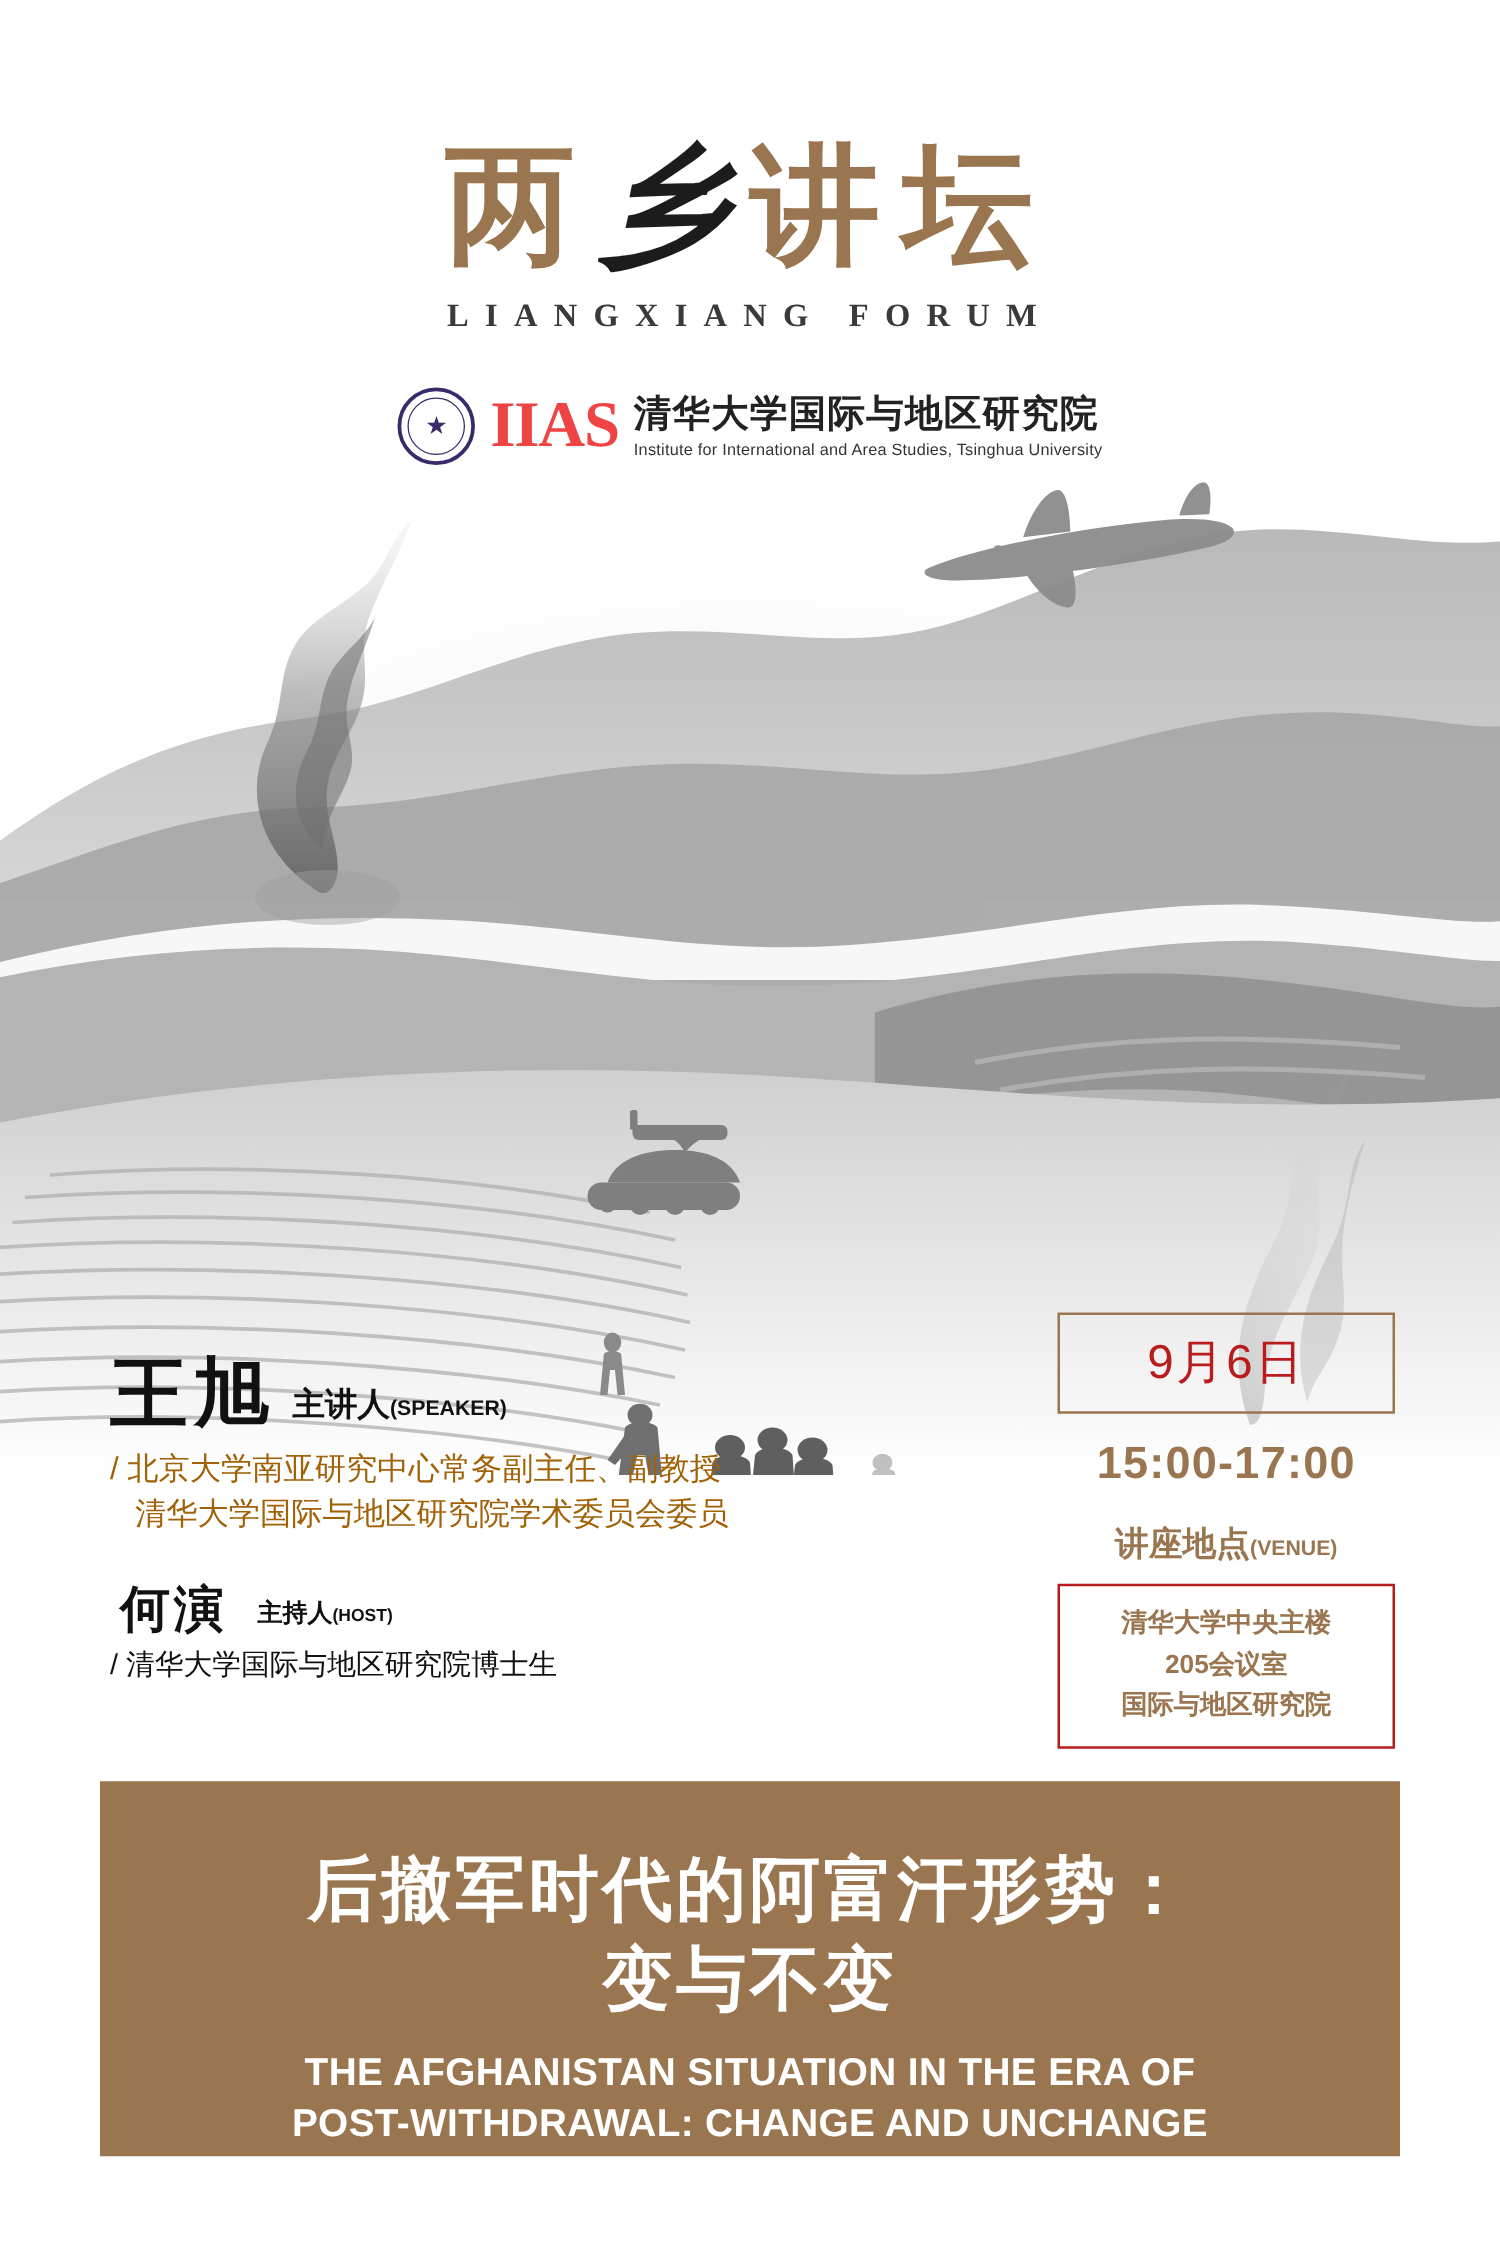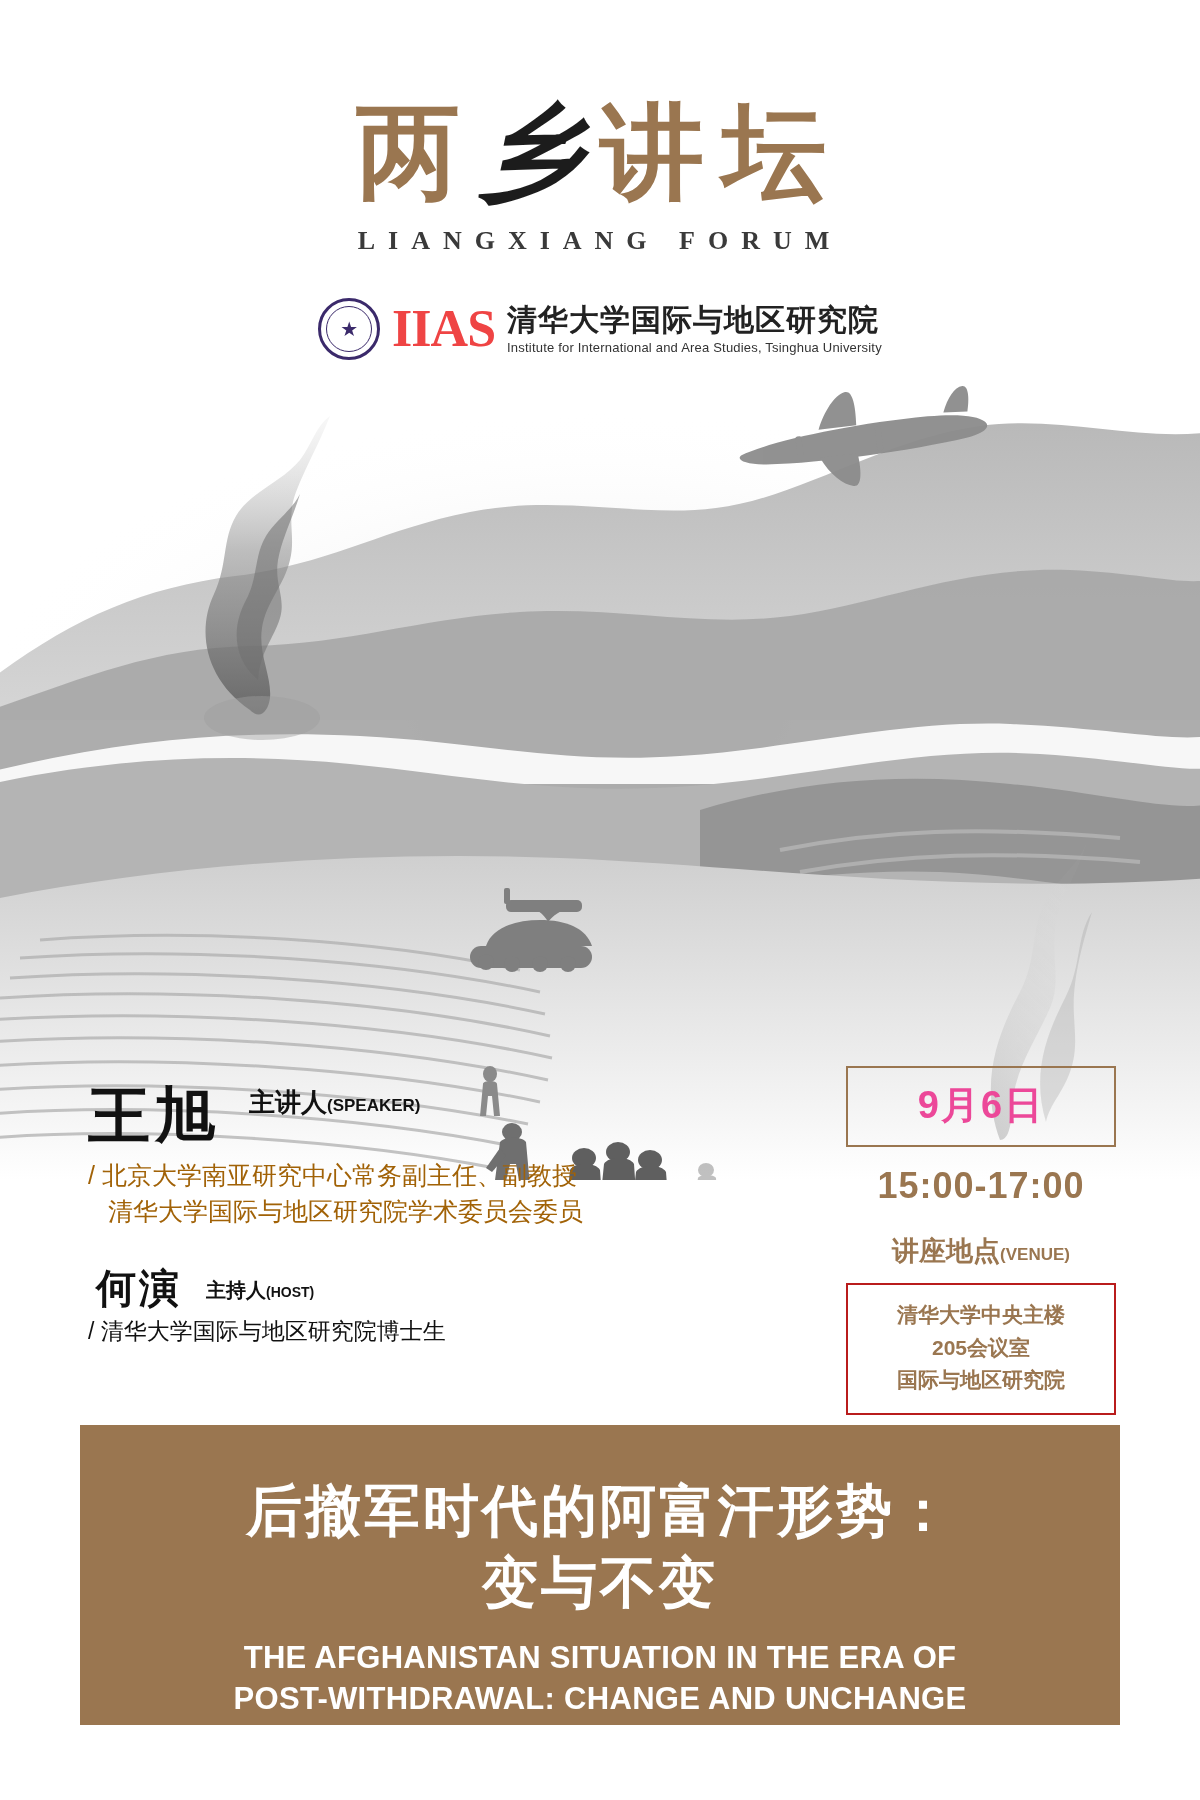--- a/index.html
+++ b/index.html
@@ -17,21 +17,21 @@
     position: relative;
     width: 1200px;
     height: 1800px;
     background: #ffffff;
     overflow: hidden;
   }
 
   
   .header {
     position: absolute;
-    top: 0; left: 0; right: 0;
+    top: 12px; left: 0; right: 0;
     height: 420px;
     z-index: 5;
     text-align: center;
   }
   .brand-title {
     margin-top: 100px;
     font-family: "DejaVu Serif", serif;
     font-size: 104px;
     font-weight: 700;
     letter-spacing: 18px;
@@ -120,22 +120,22 @@
   
   .speaker-block {
     position: absolute;
     left: 88px;
     top: 1085px;
     z-index: 6;
     color: #111;
   }
   .spk-line1 {
     display: flex;
-    align-items: flex-start;
-    gap: 29px;
+    align-items: flex-end;
+    gap: 14px;
   }
   .spk-name {
     font-size: 62px;
     font-weight: 700;
     line-height: 1;
     letter-spacing: 4px;
     color: #111;
   }
   .spk-role {
     font-size: 26px;
@@ -187,25 +187,24 @@
     position: absolute;
     right: 84px;
     top: 1050px;
     width: 270px;
     z-index: 6;
     text-align: center;
   }
   .date-box {
     border: 2px solid #9a7650;
     padding: 12px 0 14px;
-    color: #ec4899;
+    color: #b91c1c;
     font-size: 38px;
-    font-weight: 700;
+    font-weight: 400;
     letter-spacing: 2px;
-    margin-top: 16px;
   }
   .time-text {
     margin-top: 18px;
     color: #9a7650;
     font-size: 36px;
     font-weight: 700;
     letter-spacing: 1px;
   }
   .venue-label {
     margin-top: 26px;

